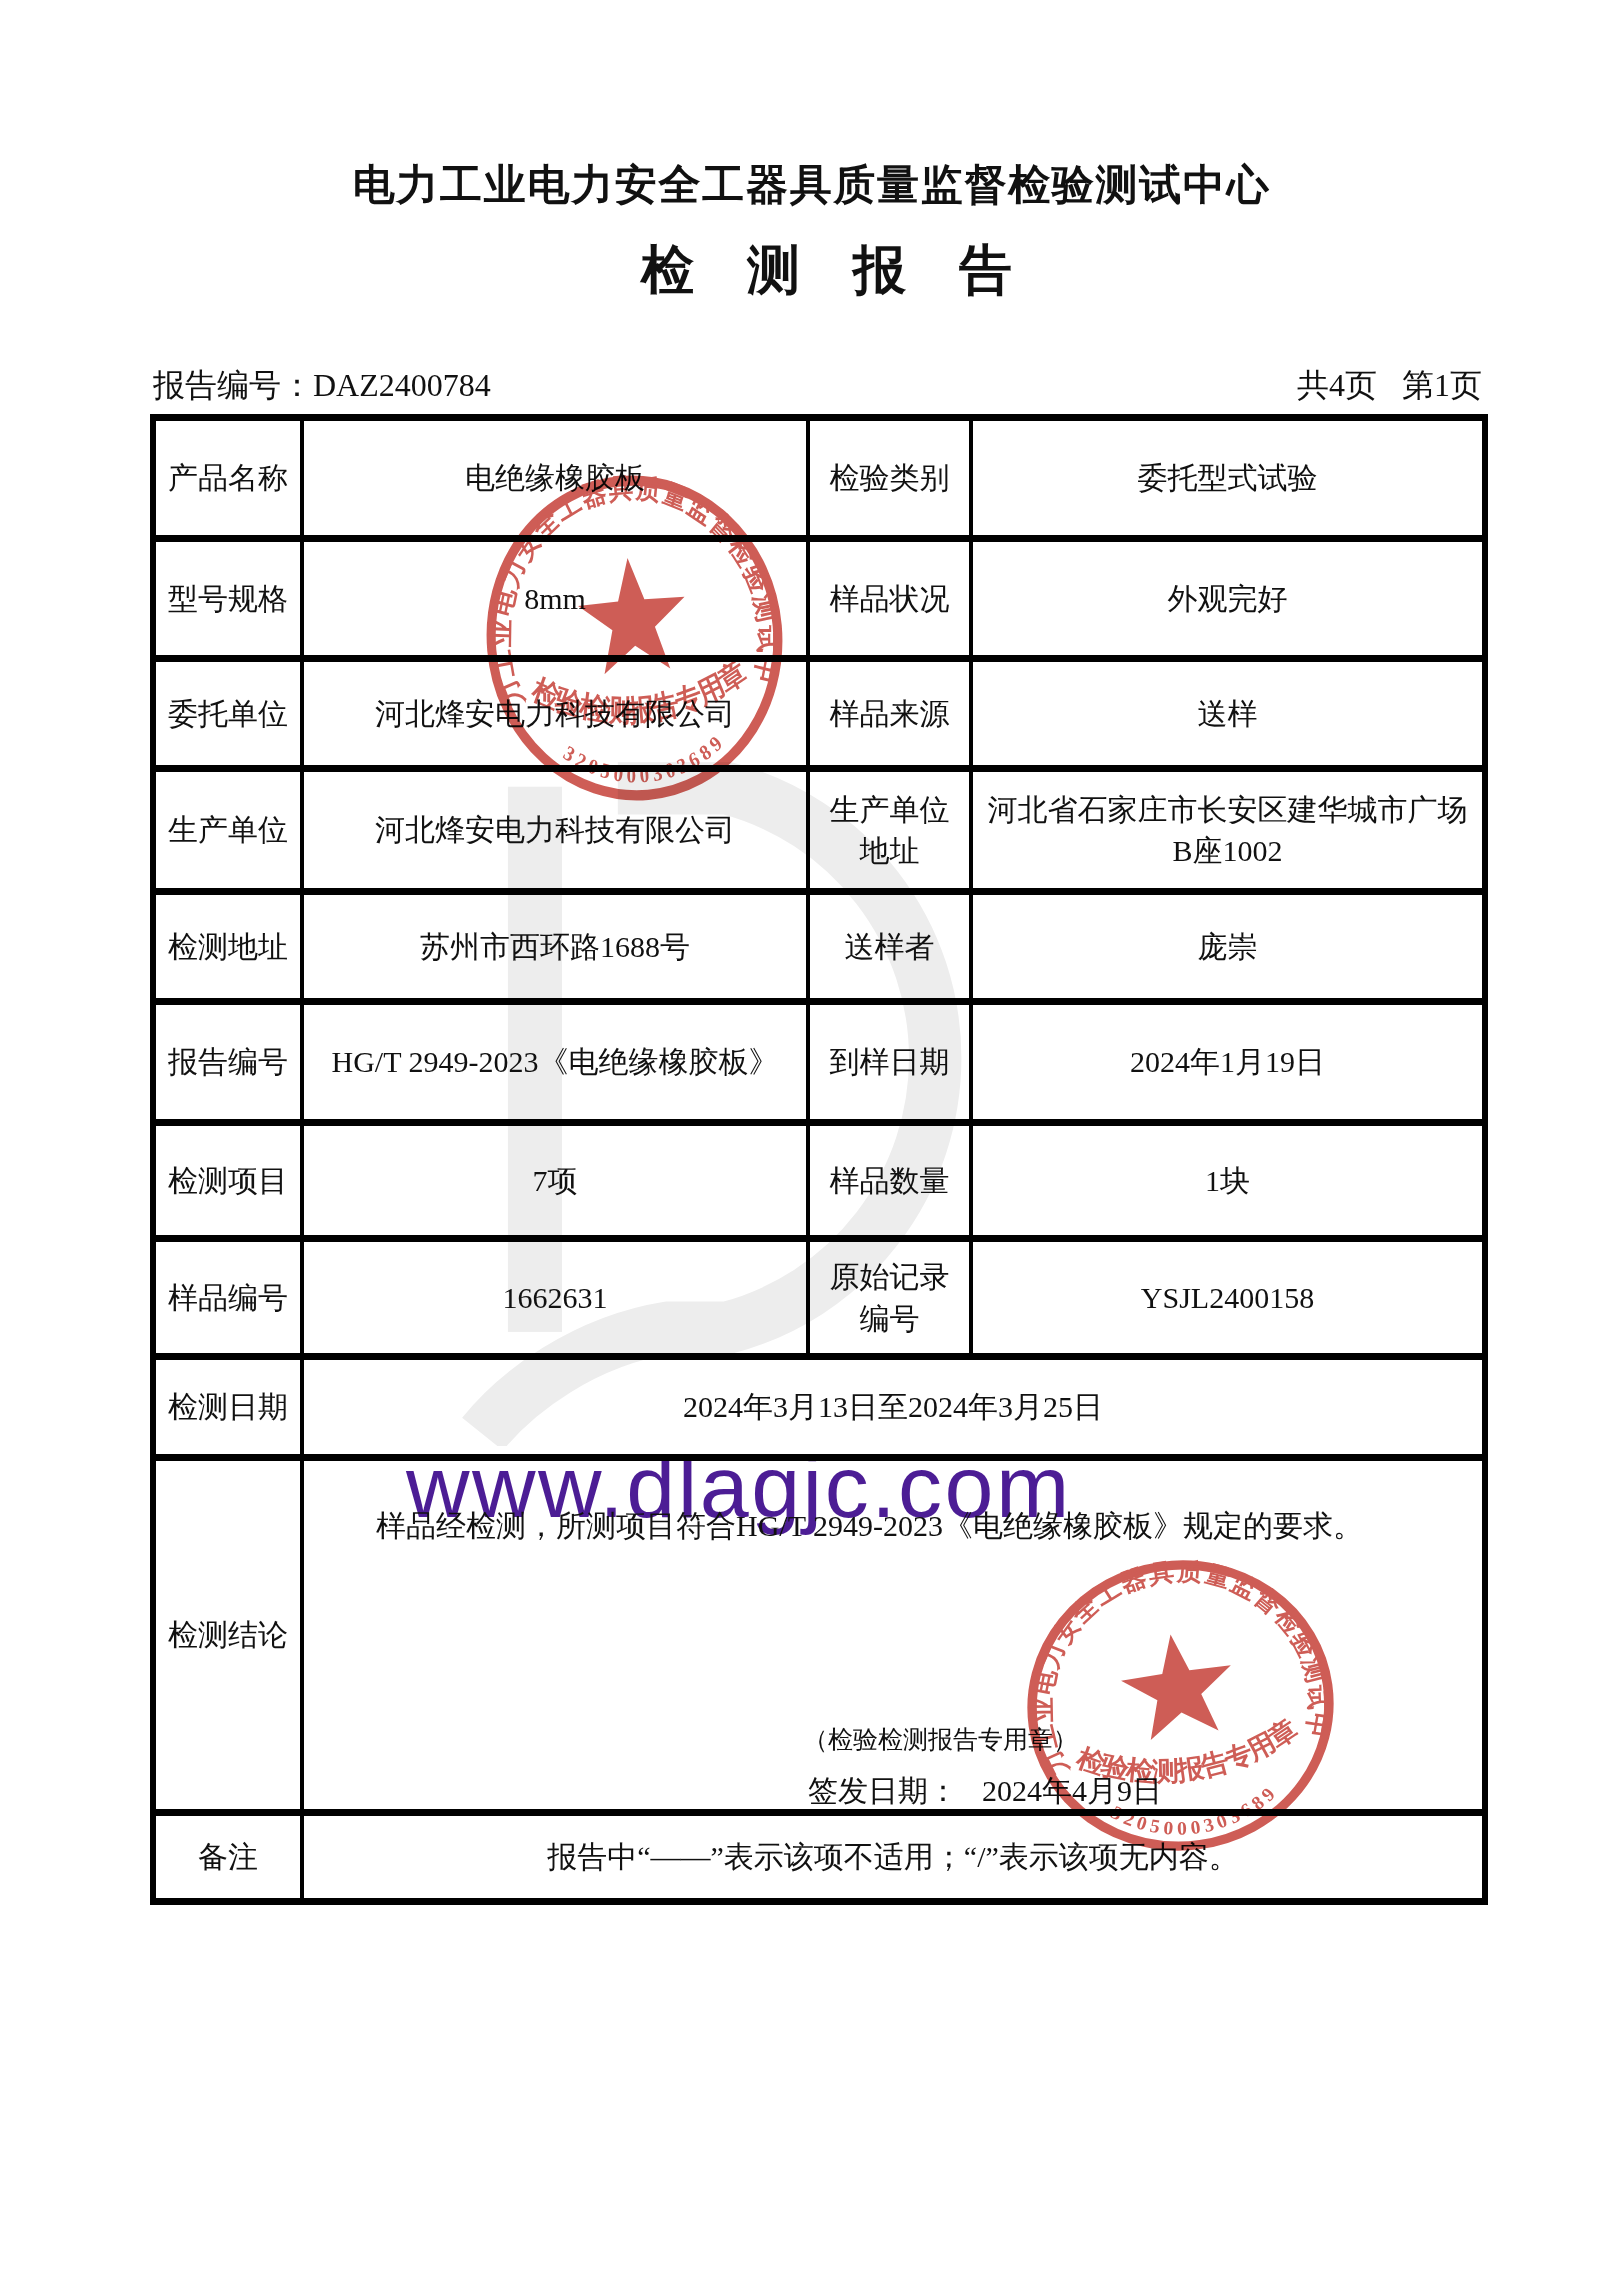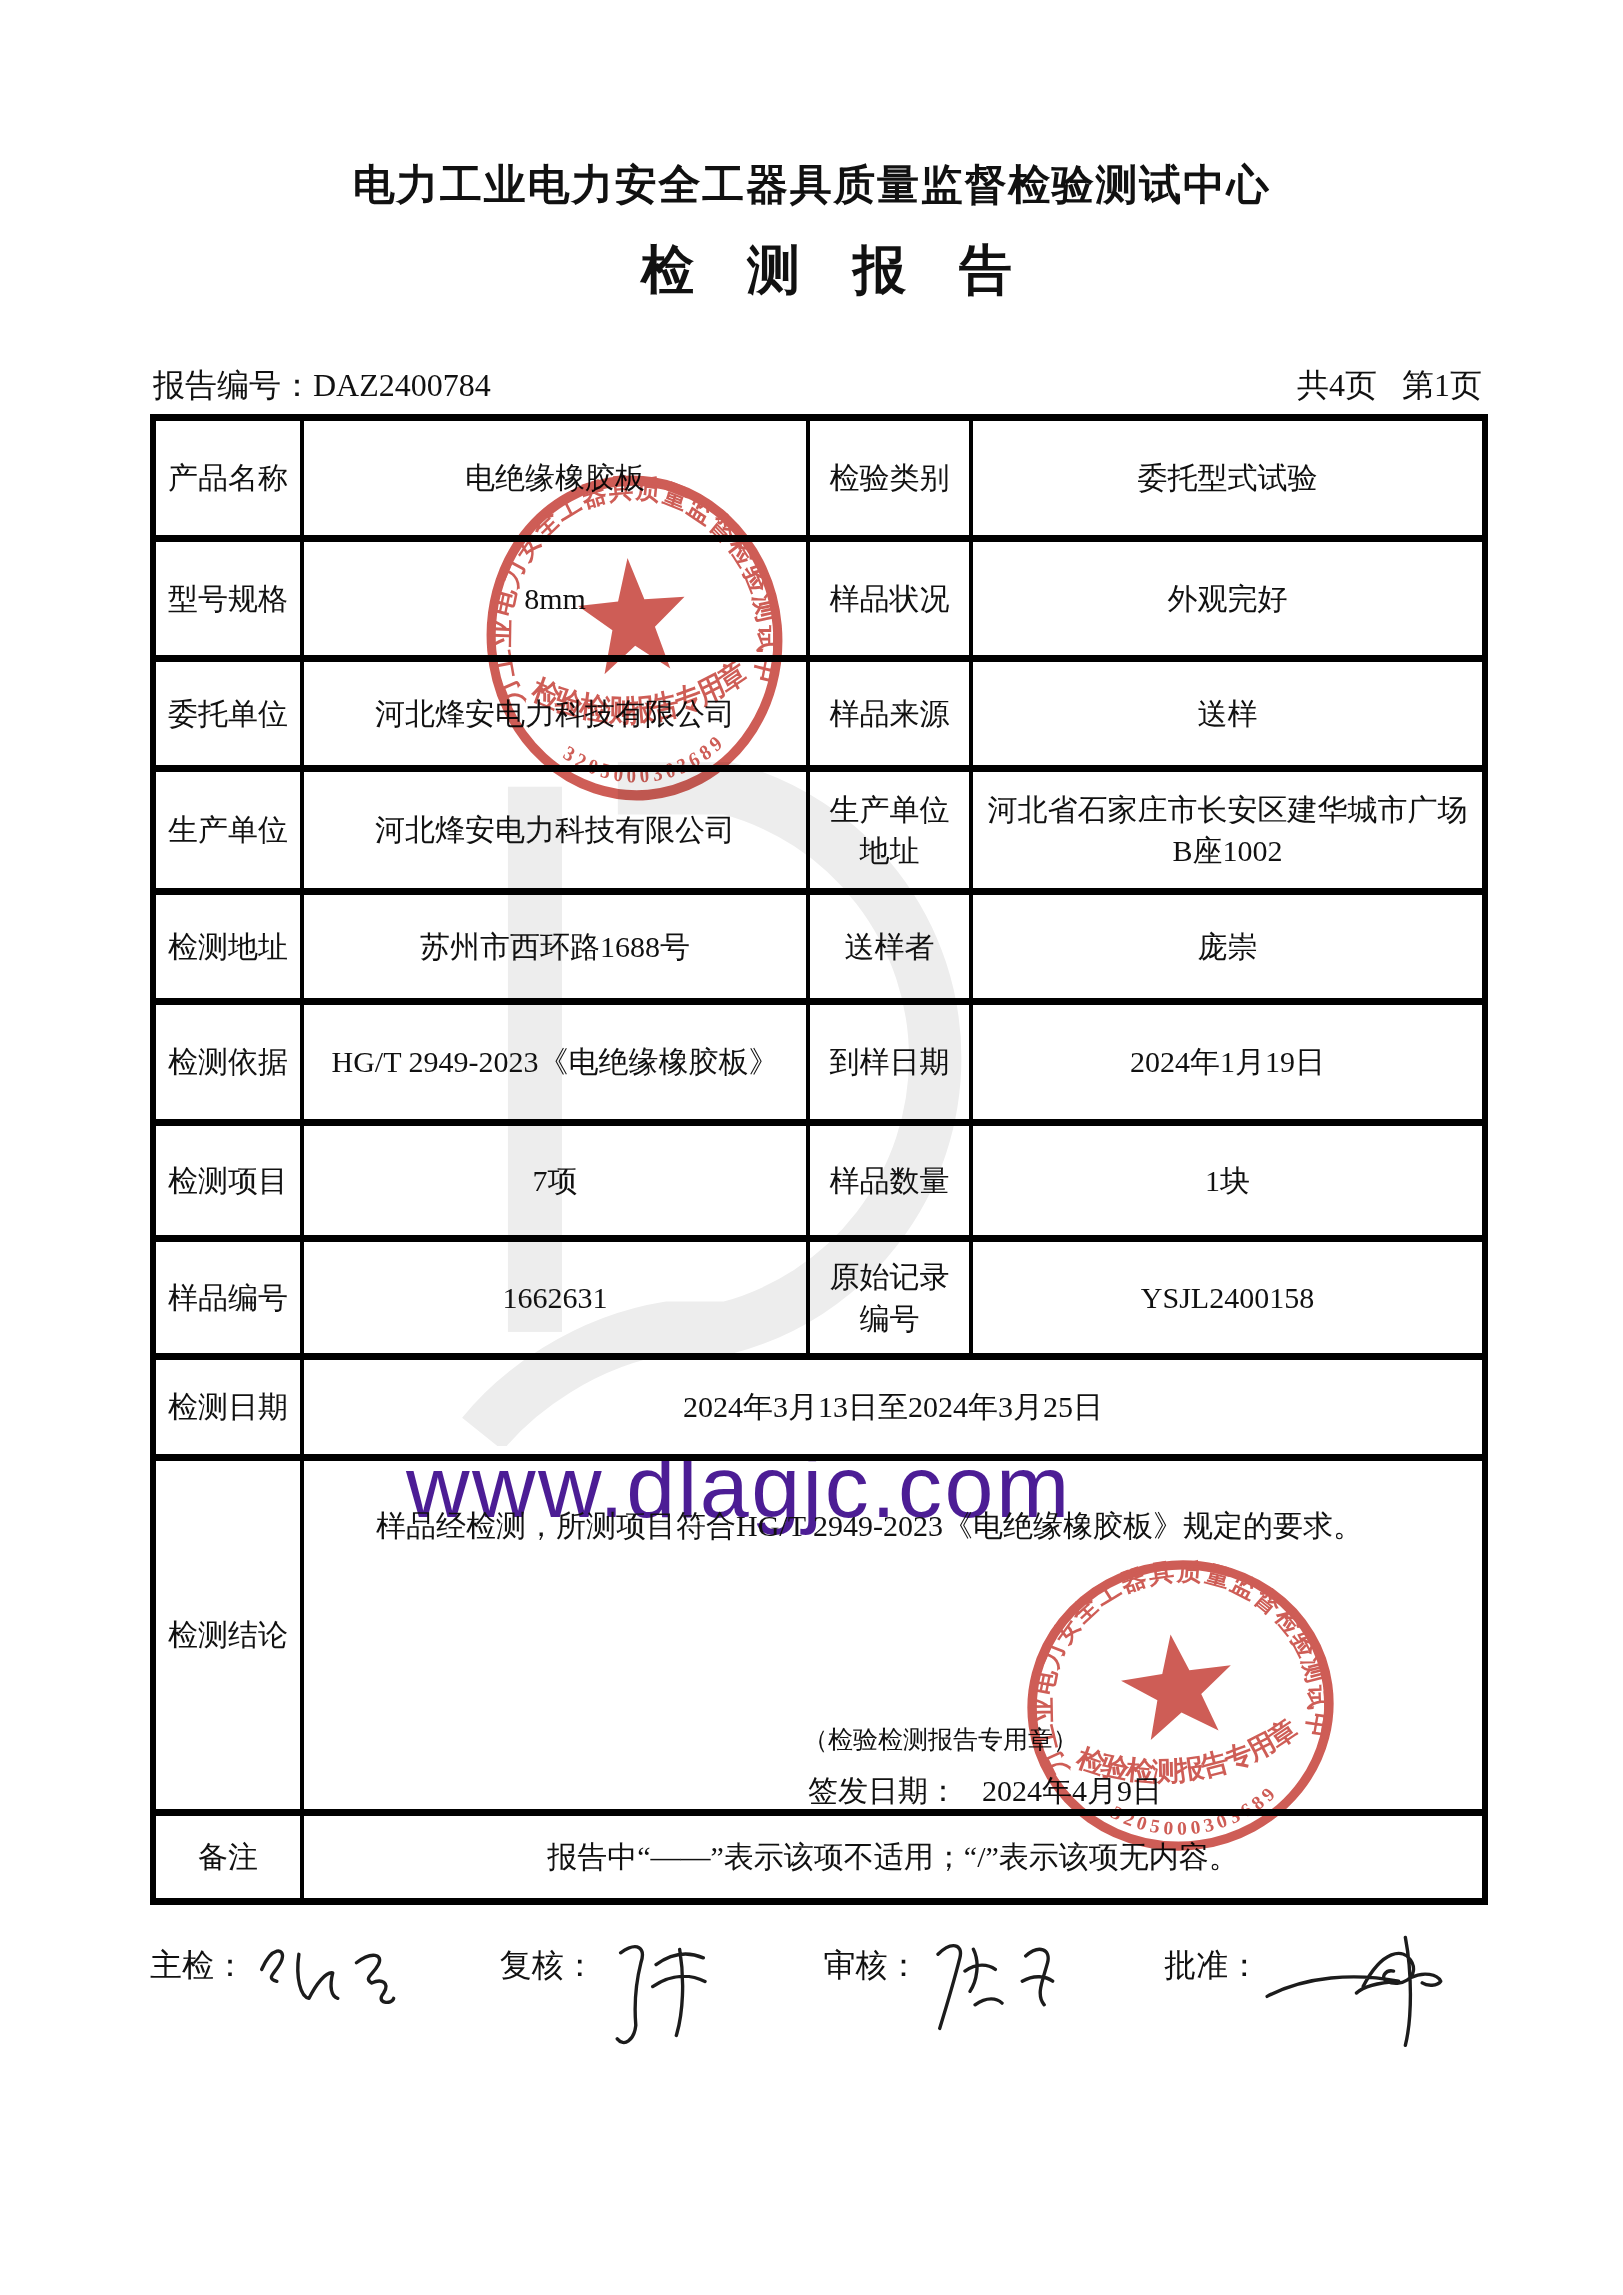--- a/index.html
+++ b/index.html
@@ -125,21 +125,21 @@
       <td class="lbl">生产单位地址</td>
       <td>河北省石家庄市长安区建华城市广场B座1002</td>
     </tr>
     <tr style="height:110px">
       <td class="lbl">检测地址</td>
       <td>苏州市西环路1688号</td>
       <td class="lbl">送样者</td>
       <td>庞崇</td>
     </tr>
     <tr style="height:121px">
-      <td class="lbl">检测依据</td>
+      <td class="lbl">报告编号</td>
       <td>HG/T 2949-2023《电绝缘橡胶板》</td>
       <td class="lbl">到样日期</td>
       <td>2024年1月19日</td>
     </tr>
     <tr style="height:116px">
       <td class="lbl">检测项目</td>
       <td>7项</td>
       <td class="lbl">样品数量</td>
       <td>1块</td>
     </tr>
@@ -189,41 +189,15 @@
       <text font-size="27" font-weight="bold" fill="#c8463e" letter-spacing="6">
         <textPath href="#numPath" startOffset="50%" text-anchor="middle">3205000303689</textPath>
       </text>
     </g>
   </svg>
 
   <svg id="stamp-bottom" class="stamp" width="335" height="323" viewBox="0 0 460 460" preserveAspectRatio="none" xmlns="http://www.w3.org/2000/svg" xmlns:xlink="http://www.w3.org/1999/xlink" aria-hidden="true">
     <use href="#seal-g" xlink:href="#seal-g"></use>
   </svg>
 
-  <div class="footer">
-    <div class="sig-group">
-      <span class="sig-label">主检：</span>
-      <svg class="sig" width="161" height="110" viewBox="0 0 190 130" aria-hidden="true">
-        <path d="M16,42 C28,14 44,16 40,30 C36,44 18,52 34,56 M60,24 C56,52 62,74 72,76 C80,60 92,44 100,46 C96,62 98,74 106,76 M128,34 C146,20 160,24 154,36 C148,48 136,52 146,58 C158,52 168,58 160,70 C150,82 170,84 172,76"></path>
-      </svg>
-    </div>
-    <div class="sig-group">
-      <span class="sig-label">复核：</span>
-      <svg class="sig" width="135" height="127" viewBox="0 0 160 150" aria-hidden="true">
-        <path d="M28,22 C48,8 58,16 52,34 C46,58 44,84 46,108 C44,126 32,134 24,124 M70,36 C92,20 112,22 126,28 M66,62 C90,46 112,48 128,56 M98,18 C104,54 102,94 94,120"></path>
-      </svg>
-    </div>
-    <div class="sig-group">
-      <span class="sig-label">审核：</span>
-      <svg class="sig" width="152" height="118" viewBox="0 0 180 140" aria-hidden="true">
-        <path d="M20,24 C36,8 50,12 46,28 C40,52 30,86 22,112 M62,18 C70,34 66,56 58,68 M52,44 C66,34 80,36 88,42 M64,84 C78,74 90,76 96,82 M124,26 C140,12 154,18 150,34 C144,56 136,72 146,84 M120,56 C134,48 148,50 156,56"></path>
-      </svg>
-    </div>
-    <div class="sig-group">
-      <span class="sig-label">批准：</span>
-      <svg class="sig" width="194" height="118" viewBox="0 0 230 140" aria-hidden="true">
-        <path d="M6,74 C52,50 110,46 162,56 C134,58 118,64 112,70 M120,62 C142,20 168,14 178,34 C186,52 164,64 148,56 C140,52 146,42 156,44 M170,4 C178,46 178,100 170,132 M176,52 C192,44 208,48 212,56 C208,62 196,62 190,58"></path>
-      </svg>
-    </div>
-  </div>
 
 </div>
 
 
 </body></html>

